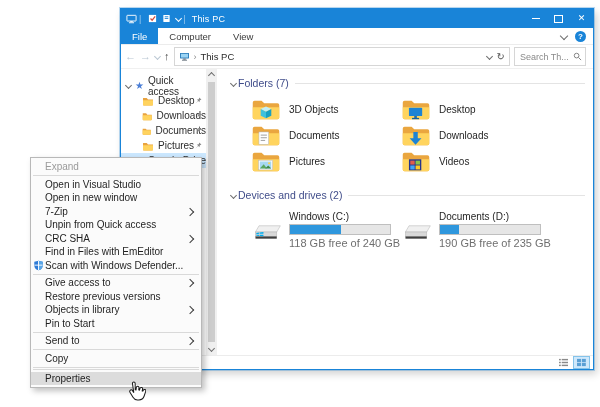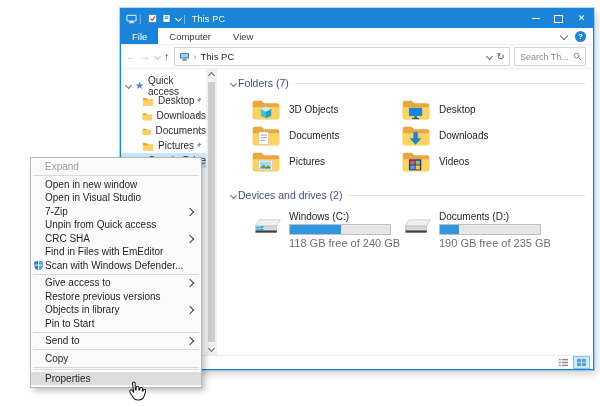--- a/index.html
+++ b/index.html
@@ -68,21 +68,21 @@
   .nav-scrollbar .thumb{width:7px;flex:1;background:#cdcdcd;margin:4px 0;}
   
   .mainpane{flex:1;padding:6px 8px 0 14px;overflow:hidden;}
   .group-header{display:flex;align-items:center;gap:2px;height:16px;font-size:10.5px;color:#404d8a;}
   .group-header .rule{flex:1;height:1px;background:#e4e4e4;margin-left:4px;}
   .tiles{display:grid;grid-template-columns:150px 150px;margin:5px 0 0 20px;}
   .tile{display:flex;align-items:center;gap:8px;height:26px;}
   .tile svg{width:30px;height:25px;flex:none;}
   .tlabel{font-size:10px;color:#1f1f1f;}
   .drives{display:grid;grid-template-columns:150px 150px;margin:7px 0 0 20px;}
-  .drive{display:flex;gap:6px;}
+  .drive{display:flex;gap:6px;align-items:center;}
   .drive>svg{width:32px;height:22px;margin-top:5px;flex:none;}
   .drive-info{display:flex;flex-direction:column;gap:2px;padding-top:1px;}
   .drive-label{font-size:10px;}
   .drive-bar{width:100px;height:9px;border:1px solid #bfbfbf;background:#e6e6e6;}
   .drive-fill{height:100%;background:#2f97dd;}
   .drive-caption{font-size:11px;color:#6f6f6f;}
   .devices-gap{margin-top:13px;}
   
   .statusbar{height:13px;border-top:1px solid #ececec;display:flex;align-items:center;justify-content:flex-end;gap:2px;padding:0 3px;flex:none;}
   .view-btn{width:15px;height:11px;display:flex;align-items:center;justify-content:center;}
@@ -404,24 +404,24 @@
     </div>
   </div>
 </div>
 
 <div class="context-menu">
   <div class="mi disabled">
     <span>Expand</span>
   </div>
   <div class="msep"></div>
   <div class="mi">
+    <span>Open in Visual Studio</span>
+  </div>
+  <div class="mi">
     <span>Open in new window</span>
-  </div>
-  <div class="mi">
-    <span>Open in Visual Studio</span>
   </div>
   <div class="mi">
     <span>7-Zip</span>
     <span class="mi-arrow"><span class="chev chev-right"></span></span>
   </div>
   <div class="mi">
     <span>Unpin from Quick access</span>
   </div>
   <div class="mi">
     <span>CRC SHA</span>

